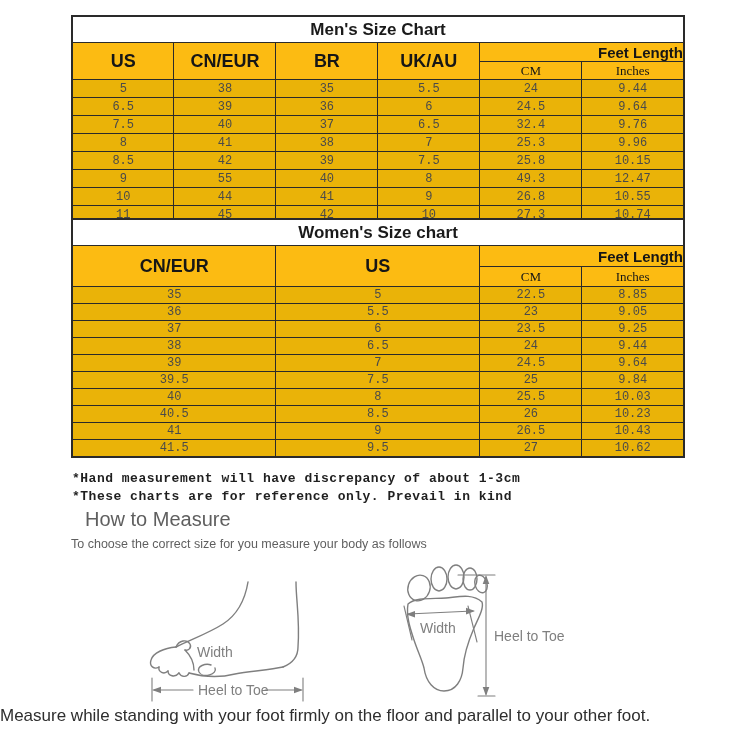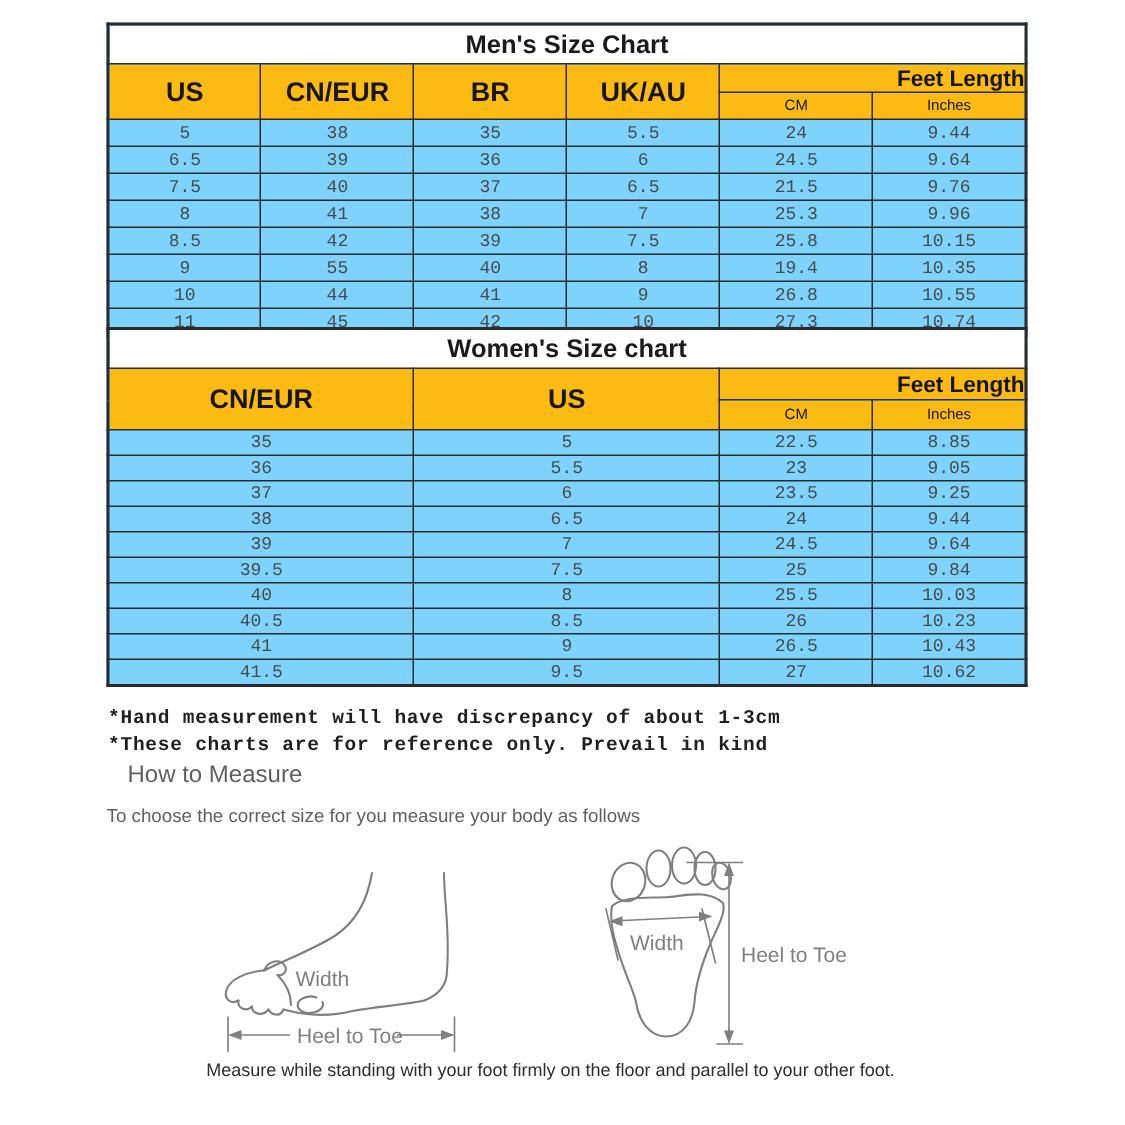--- a/index.html
+++ b/index.html
@@ -3,78 +3,78 @@
 <meta charset="utf-8">
 <style>
   html,body{margin:0;padding:0;}
   body{
     width:750px;height:750px;position:relative;background:#fff;overflow:hidden;
     font-family:"Liberation Sans",sans-serif;
   }
   
   table.size-table{
     position:absolute;left:71px;width:614px;
-    border-collapse:collapse;table-layout:fixed;background:#7dd3fc;
+    border-collapse:collapse;table-layout:fixed;background:#eab308;
     border:2px solid var(--table-border);
   }
   #mens-table{top:15px;}
   #womens-table{top:218px;padding-left:31px;}
   table.size-table th,table.size-table td{
     border:1px solid var(--table-border);
     text-align:center;vertical-align:middle;padding:0;overflow:hidden;white-space:nowrap;
   }
   .tbl-title{
     background:#fff;color:var(--heading-text);
     font-size:17px;font-weight:bold;height:25px;
   }
   .hd{
     background:var(--header-bg);color:#161616;
     font-size:18px;font-weight:bold;
   }
   .row-feet .hd.feet{height:18px;font-size:15px;text-align:right;}
-  .row-sub .hd{height:17px;font-size:10px;font-weight:normal;}
+  .row-sub .hd{height:17px;font-size:13px;font-weight:normal;font-family:Liberation Serif, serif;}
   #womens-table .row-feet .hd.feet{height:20px;}
   #womens-table .row-sub .hd{height:19px;}
   table.size-table tbody td{
     font-family:"Liberation Mono","DejaVu Sans Mono",monospace;
     font-size:12px;color:var(--table-text);
   }
   #mens-table tbody td{height:17px;}
   #womens-table tbody td{height:16px;}
   
   .notes{
     position:absolute;left:72px;top:470px;
     font-family:"Liberation Mono","DejaVu Sans Mono",monospace;
     font-weight:bold;font-size:13px;line-height:18px;color:var(--note-text);
     letter-spacing:0.5px;
   }
   
   .howto-heading{
     position:absolute;left:85px;top:508px;
-    font-size:16px;color:var(--measure-text);
+    font-size:20px;color:var(--measure-text);
   }
   .howto-sub{
     position:absolute;left:71px;top:537px;
     font-size:12.5px;color:var(--measure-text);
   }
   .foot-illus{position:absolute;}
   #side-foot{left:145px;top:560px;}
   #top-foot{left:398px;top:556px;}
   .foot-illus path,.foot-illus line,.foot-illus ellipse{
     fill:none;stroke:var(--illustration);stroke-width:1.4;
     stroke-linecap:round;stroke-linejoin:round;
   }
   .foot-illus .dim{stroke-width:1.1;}
   .foot-illus polygon{fill:var(--illustration);stroke:none;}
   .foot-illus text{
     fill:var(--illustration);font-family:"Liberation Sans",sans-serif;font-size:14px;
   }
   .caption{
-    position:absolute;left:0;top:706px;width:734px;text-align:center;
-    font-size:12px;color:var(--caption-text);
+    position:absolute;left:0;top:706px;width:734px;text-align:left;
+    font-size:17px;color:var(--caption-text);
   }
 </style>
 </head>
 <body>
 
 <table id="mens-table" class="size-table">
   <colgroup>
     <col style="width:16.66%">
       <col style="width:16.66%">
       <col style="width:16.66%">
@@ -113,21 +113,21 @@
         <td>36</td>
         <td>6</td>
         <td>24.5</td>
         <td>9.64</td>
       </tr>
       <tr>
         <td>7.5</td>
         <td>40</td>
         <td>37</td>
         <td>6.5</td>
-        <td>21.5</td>
+        <td>32.4</td>
         <td>9.76</td>
       </tr>
       <tr>
         <td>8</td>
         <td>41</td>
         <td>38</td>
         <td>7</td>
         <td>25.3</td>
         <td>9.96</td>
       </tr>
@@ -137,22 +137,22 @@
         <td>39</td>
         <td>7.5</td>
         <td>25.8</td>
         <td>10.15</td>
       </tr>
       <tr>
         <td>9</td>
         <td>55</td>
         <td>40</td>
         <td>8</td>
-        <td>19.4</td>
-        <td>10.35</td>
+        <td>49.3</td>
+        <td>12.47</td>
       </tr>
       <tr>
         <td>10</td>
         <td>44</td>
         <td>41</td>
         <td>9</td>
         <td>26.8</td>
         <td>10.55</td>
       </tr>
       <tr>

